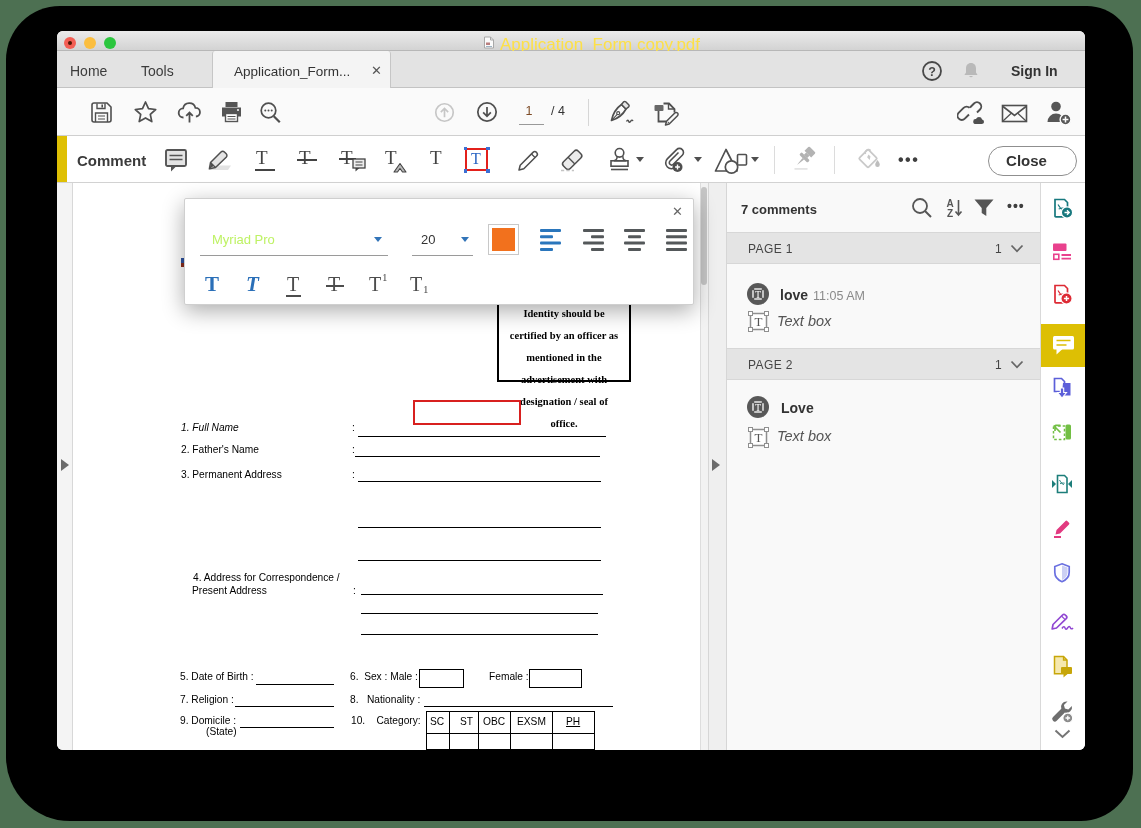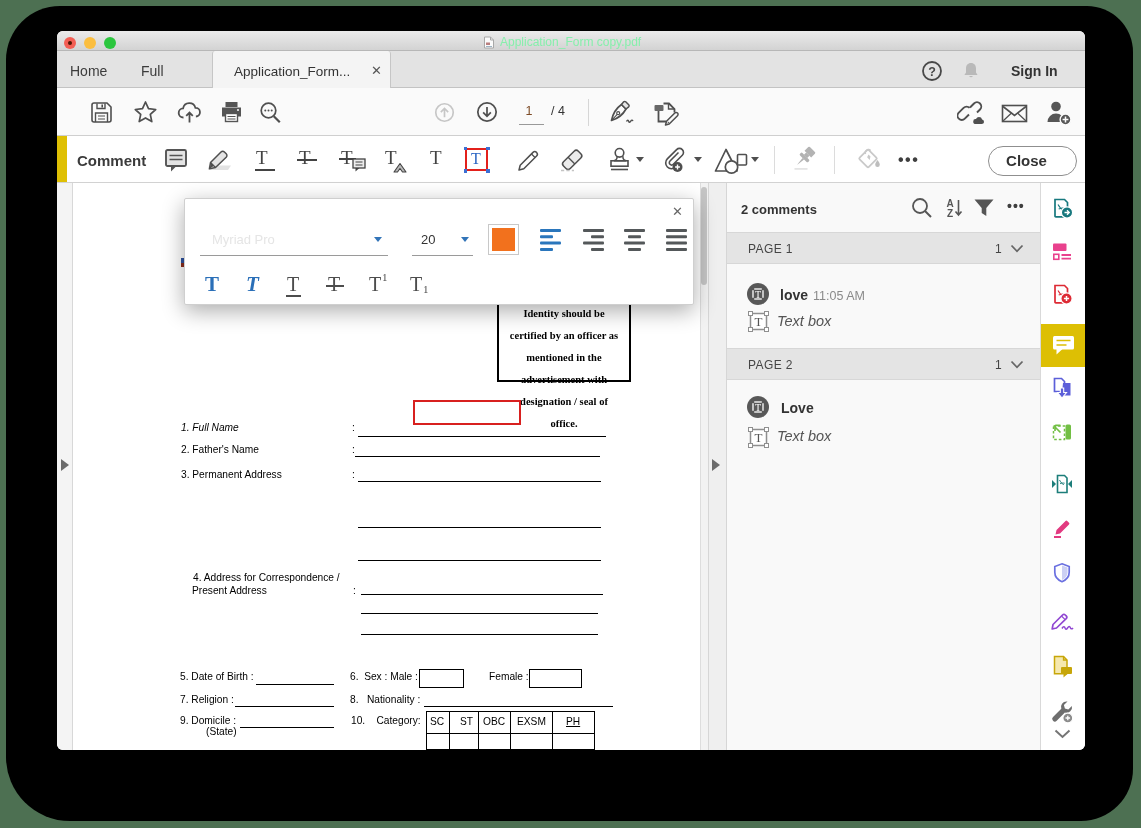--- a/index.html
+++ b/index.html
@@ -5,21 +5,21 @@
   html,body{margin:0;padding:0;}
   #c{position:relative;width:1141px;height:828px;background:#4d7052;overflow:hidden;
      font-family:"Liberation Sans",sans-serif;}
   .a{position:absolute;}
   #shadow{left:6px;top:6px;width:1127px;height:815px;background:#000;border-radius:54px 46px 52px 64px;}
   #win{left:57px;top:31px;width:1028px;height:719px;background:#fff;border-radius:6px;}
   
   #titlebar{left:57px;top:31px;width:1028px;height:20px;border-radius:6px 6px 0 0;
     background:linear-gradient(#ebebeb,#d3d3d3);border-bottom:1px solid #b7b7b7;box-sizing:border-box;}
   .tl{width:12px;height:12px;border-radius:50%;top:37px;}
-  #title{top:35px;left:500px;font-size:12px;color:#86efac;}
+  #title{top:35px;left:500px;font-size:17px;color:#fde047;}
   
   #tabbar{left:57px;top:51px;width:1028px;height:37px;background:#e3e3e3;box-sizing:border-box;}
   #activetab{left:212px;top:51px;width:179px;height:37px;background:#f4f4f4;
     border-left:1px solid #c6c6c6;border-right:1px solid #c6c6c6;box-sizing:border-box;border-radius:3px 3px 0 0;}
   
   #qbar{left:57px;top:88px;width:1028px;height:48px;background:#fafafa;border-bottom:1px solid #cfcfcf;box-sizing:border-box;}
   
   #cbar{left:57px;top:136px;width:1028px;height:47px;background:#ffffff;border-bottom:1px solid #d2d2d2;box-sizing:border-box;}
   #stripe{left:57px;top:136px;width:10px;height:46px;background:#dfc004;}
   
@@ -51,21 +51,21 @@
   <div class="a tl" style="left:64px;background:#f35e54;"></div>
   <div class="a tl" style="left:84px;background:#fbbe3f;"></div>
   <div class="a tl" style="left:104px;background:#2bc63e;"></div>
   <div class="a" style="left:67.8px;top:40.8px;width:4.5px;height:4.5px;border-radius:50%;background:#4e1603;"></div>
   <div class="a" id="title">Application_Form copy.pdf</div>
   <div class="a" id="tabbar"></div>
   <div class="a" id="activetab"></div>
   <div class="a" style="left:57px;top:87px;width:155px;height:1px;background:#c3c3c3;"></div>
   <div class="a" style="left:391px;top:87px;width:694px;height:1px;background:#c3c3c3;"></div>
   <div class="a lbl" style="left:70px;top:63px;font-size:14px;color:#3c3c3c;">Home</div>
-  <div class="a lbl" style="left:141px;top:63px;font-size:14px;color:#3c3c3c;">Full</div>
+  <div class="a lbl" style="left:141px;top:63px;font-size:14px;color:#3c3c3c;">Tools</div>
   <div class="a" style="left:234px;top:64px;font-size:13.5px;color:#333;">Application_Form...</div>
   <div class="a" style="left:371px;top:63px;font-size:13px;color:#555;">✕</div>
   <div class="a" style="left:1011px;top:63px;font-size:14px;font-weight:bold;color:#333;">Sign In</div>
 
   <svg class="a" style="left:483px;top:36px;" width="12" height="13" viewBox="0 0 12 13">
     <path d="M1.5 1 h6 l3 3 v8 h-9 z" fill="#fbfbfb" stroke="#a8a8a8" stroke-width="1"></path>
     <path d="M7.5 1 v3 h3" fill="none" stroke="#a8a8a8" stroke-width="1"></path>
     <rect x="3" y="6.5" width="4" height="2.5" fill="#b97f7f"></rect>
     <path d="M3 10.5 h6" stroke="#9db3c4" stroke-width="1"></path>
   </svg>
@@ -358,21 +358,21 @@
   <div class="a ft" style="left:430px;top:716px;">SC</div>
   <div class="a ft" style="left:460px;top:716px;">ST</div>
   <div class="a ft" style="left:483px;top:716px;">OBC</div>
   <div class="a ft" style="left:517px;top:716px;">EXSM</div>
   <div class="a ft" style="left:566px;top:716px;text-decoration:underline;">PH</div>
 
   <div class="a" style="left:181px;top:258px;width:3px;height:5px;background:#2d52a0;"></div>
   <div class="a" style="left:181px;top:263px;width:3px;height:4px;background:#8c2f1e;"></div>
 
   <div class="a" id="panel"></div>
-  <div class="a" style="left:212px;top:232px;font-size:13px;color:#e5e5e5;">Myriad Pro</div>
+  <div class="a" style="left:212px;top:232px;font-size:13px;color:#bef264;">Myriad Pro</div>
   <div class="a fldline" style="left:200px;top:255px;width:188px;"></div>
   <div class="a caret" style="left:374px;top:237px;"></div>
   <div class="a" style="left:421px;top:232px;font-size:13px;color:#333;">20</div>
   <div class="a fldline" style="left:412px;top:255px;width:61px;"></div>
   <div class="a caret" style="left:461px;top:237px;"></div>
   <div class="a" style="left:488px;top:224px;width:31px;height:31px;border:1px solid #c8c8c8;box-sizing:border-box;background:#fff;"></div>
   <div class="a" style="left:492px;top:228px;width:23px;height:23px;background:#f2711d;"></div>
   <div class="a" style="left:672px;top:204px;font-size:13px;color:#666;">✕</div>
 
   <svg class="a" style="left:540px;top:229px;" width="21" height="22" viewBox="0 0 21 22" fill="#2a76bc">
@@ -404,21 +404,21 @@
   <div class="a" style="left:246px;top:272px;font-family:'Liberation Serif',serif;font-size:21px;font-style:italic;font-weight:bold;color:#2a6fb8;">T</div>
   <div class="a" style="left:287px;top:273px;font-family:'Liberation Serif',serif;font-size:20px;color:#4d4d4d;">T</div>
   <div class="a" style="left:286px;top:295px;width:15px;height:1.6px;background:#4d4d4d;"></div>
   <div class="a" style="left:328px;top:273px;font-family:'Liberation Serif',serif;font-size:20px;color:#4d4d4d;">T</div>
   <div class="a" style="left:326px;top:285px;width:18px;height:1.6px;background:#4d4d4d;"></div>
   <div class="a" style="left:369px;top:273px;font-family:'Liberation Serif',serif;font-size:20px;color:#4d4d4d;">T</div>
   <div class="a" style="left:382px;top:271px;font-family:'Liberation Serif',serif;font-size:11px;color:#4d4d4d;">1</div>
   <div class="a" style="left:410px;top:273px;font-family:'Liberation Serif',serif;font-size:20px;color:#4d4d4d;">T</div>
   <div class="a" style="left:423px;top:283px;font-family:'Liberation Serif',serif;font-size:11px;color:#4d4d4d;">1</div>
 
-  <div class="a" style="left:741px;top:202px;font-size:13px;font-weight:bold;color:#333;">2 comments</div>
+  <div class="a" style="left:741px;top:202px;font-size:13px;font-weight:bold;color:#333;">7 comments</div>
 
   <svg class="a" style="left:911px;top:197px;" width="22" height="22" viewBox="0 0 22 22" fill="none" stroke="#565656">
     <circle cx="9" cy="9" r="7" stroke-width="1.8"></circle>
     <path d="M14 14 l6 6" stroke-width="2"></path>
   </svg>
   <svg class="a" style="left:944px;top:197px;" width="20" height="22" viewBox="0 0 20 22">
     <text x="6" y="9.5" font-size="10" font-weight="bold" fill="#565656" text-anchor="middle" font-family="Liberation Sans">A</text>
     <text x="6" y="20" font-size="10" font-weight="bold" fill="#565656" text-anchor="middle" font-family="Liberation Sans">Z</text>
     <path d="M14.5 3 v14 M11.5 14.5 l3 3.5 3 -3.5" fill="none" stroke="#565656" stroke-width="1.6"></path>
   </svg>

